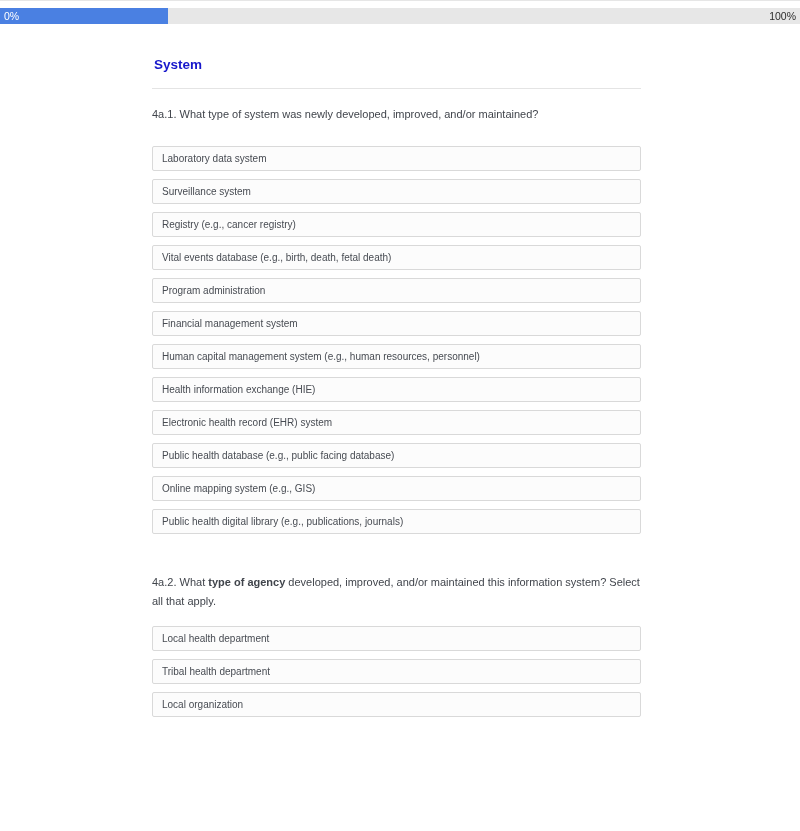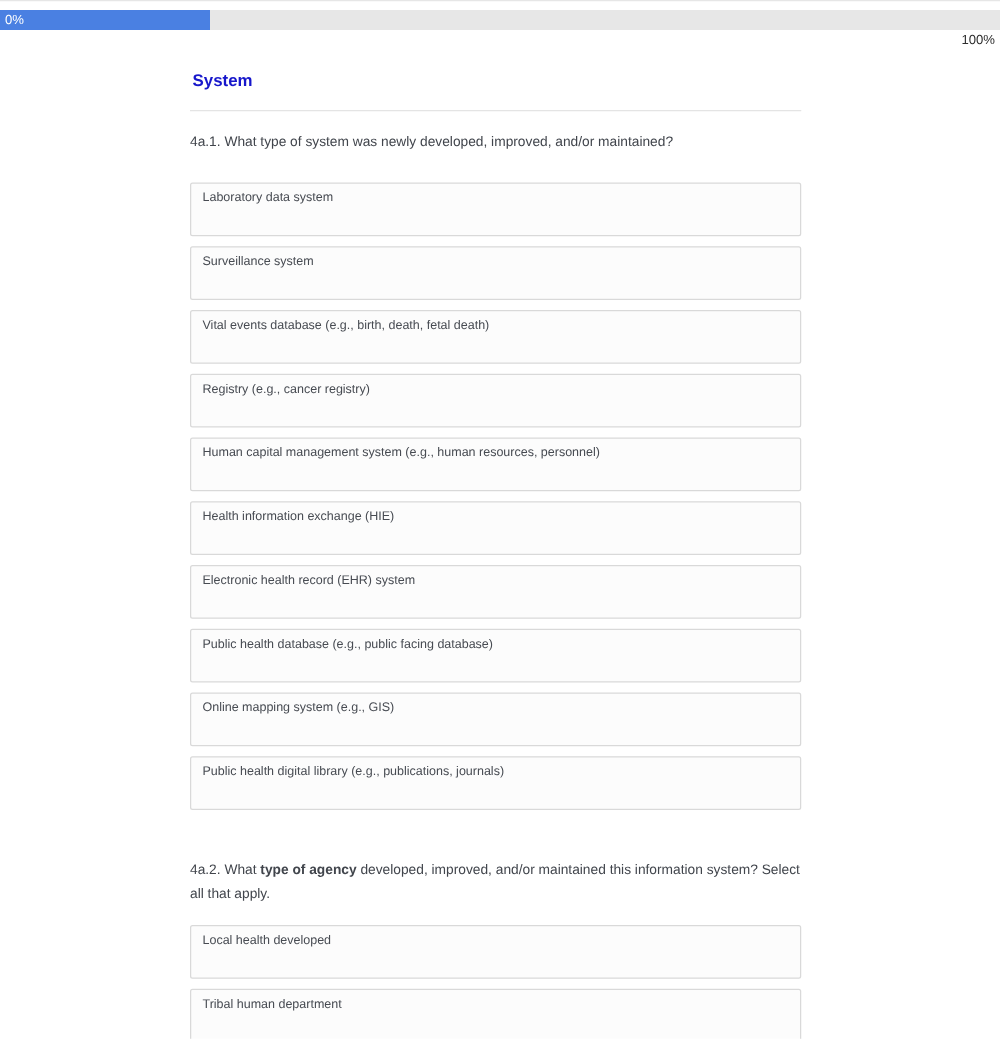--- a/index.html
+++ b/index.html
@@ -33,21 +33,21 @@
     align-items: center;
   }
   .progress-min {
     color: #ffffff;
     font-size: 10.5px;
     padding-left: 4px;
     white-space: nowrap;
   }
   .progress-max {
     position: absolute;
-    top: 16px; right: 4px;
+    top: 0; right: 4px;
     line-height: 16px;
     font-size: 10.5px;
     color: #2d2d2d;
   }
 
   
   .content {
     width: 489px;
     margin-left: 152px;
   }
@@ -66,21 +66,21 @@
     margin-top: 16px;
     font-size: 11px;
     line-height: 19px;
     color: #41454c;
   }
   .question-text .bold { font-weight: bold; }
 
   .options { margin-top: 22px; }
   .options-q2 { margin-top: 15px; }
   .option {
-    height: 43px;
+    height: 25px;
     line-height: 23px;
     border: 1px solid #d9d9d9;
     border-radius: 2px;
     background: #fcfcfc;
     margin-bottom: 8px;
     padding-left: 9px;
     font-size: 10px;
     color: #474b52;
     cursor: pointer;
     white-space: nowrap;
@@ -101,33 +101,35 @@
 <div class="content">
 
   <div class="section-title">System</div>
   <hr class="section-divider">
 
   <div class="question-text">4a.1. What type of system was newly developed, improved, and/or maintained?</div>
 
   <div class="options">
     <div class="option">Laboratory data system</div>
     <div class="option">Surveillance system</div>
+    <div class="option">Registry (e.g., cancer registry)</div>
     <div class="option">Vital events database (e.g., birth, death, fetal death)</div>
-    <div class="option">Registry (e.g., cancer registry)</div>
+    <div class="option">Program administration</div>
+    <div class="option">Financial management system</div>
     <div class="option">Human capital management system (e.g., human resources, personnel)</div>
     <div class="option">Health information exchange (HIE)</div>
     <div class="option">Electronic health record (EHR) system</div>
     <div class="option">Public health database (e.g., public facing database)</div>
     <div class="option">Online mapping system (e.g., GIS)</div>
     <div class="option">Public health digital library (e.g., publications, journals)</div>
   </div>
 
   <div class="q2-block">
     <div class="question-text"><span>4a.2. What </span><span class="bold">type of agency</span><span> developed, improved, and/or maintained this information system? Select all that apply.</span></div>
 
     <div class="options options-q2">
-      <div class="option">Local health developed</div>
-      <div class="option">Tribal human department</div>
+      <div class="option">Local health department</div>
+      <div class="option">Tribal health department</div>
       <div class="option">Local organization</div>
     </div>
   </div>
 
 </div>
 
 </body></html>

